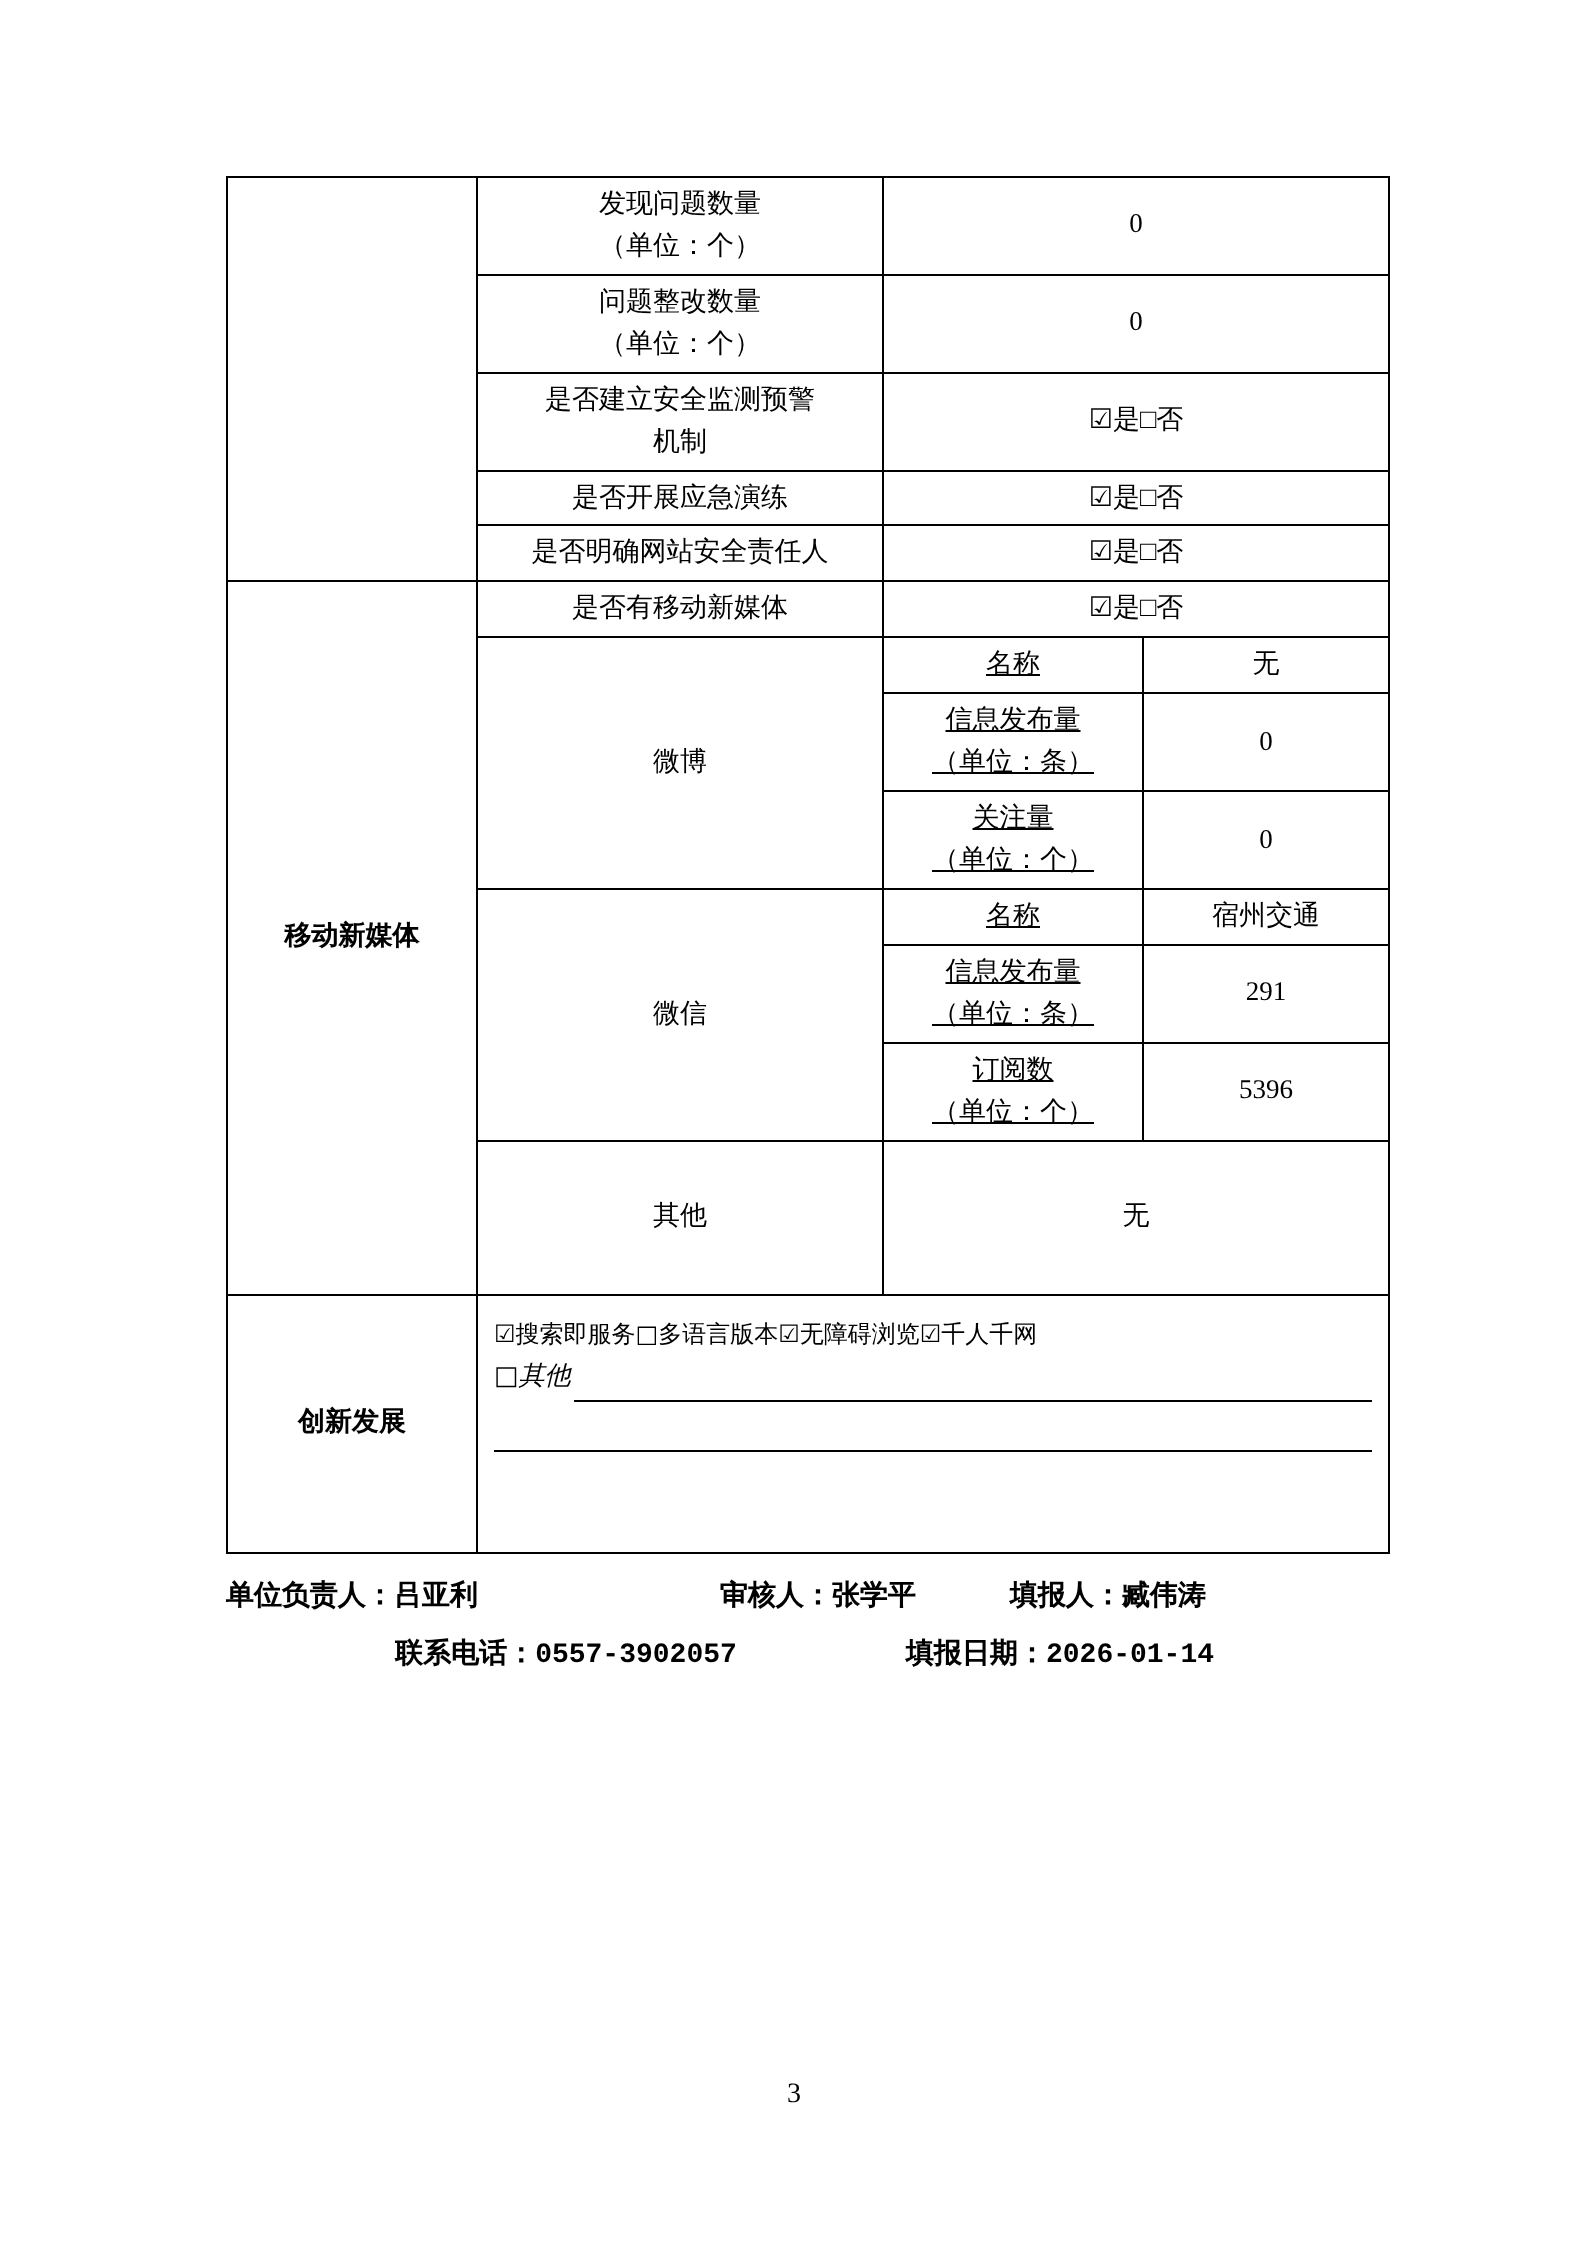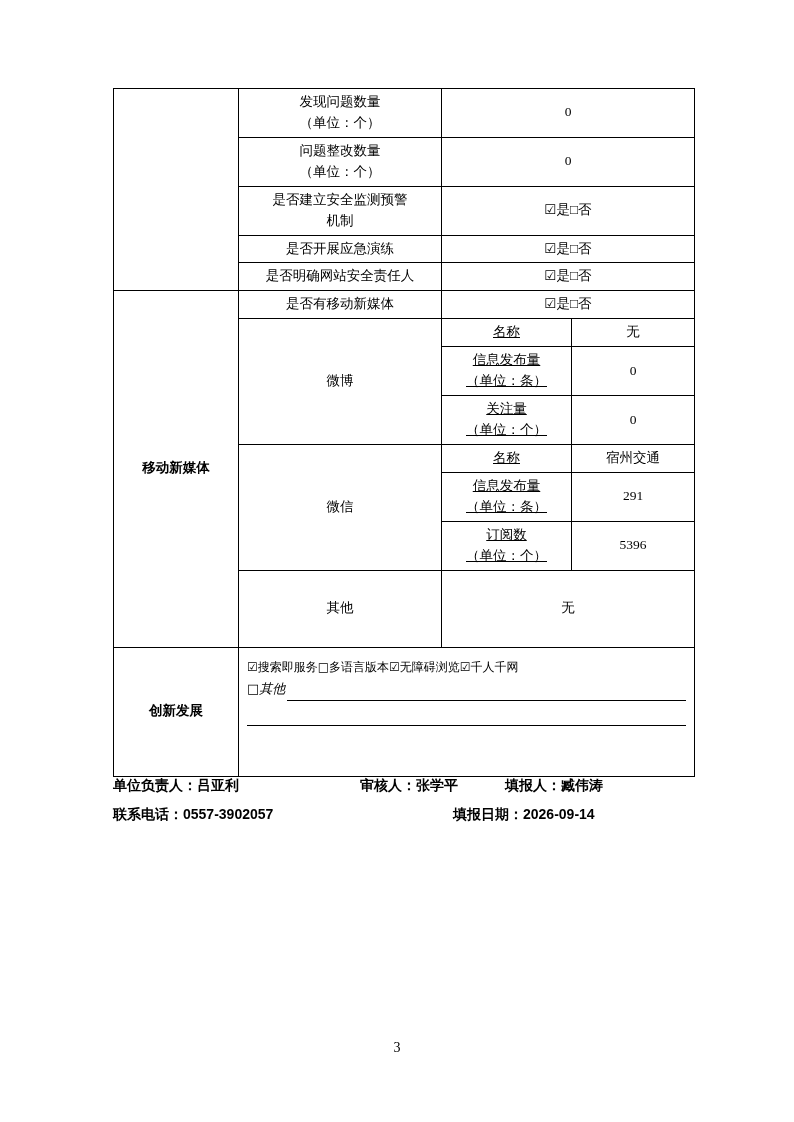--- a/index.html
+++ b/index.html
@@ -69,34 +69,34 @@
     border-bottom: 1px solid #000;
     height: 15px;
     margin-left: 2px;
   }
   .innovation-line3 {
     margin-top: 9px;
     border-bottom: 1px solid #000;
     height: 15px;
   }
   .signoff {
-    margin-top: 0;
+    margin-top: 12px;
     width: 581px;
     font-size: 14px;
     font-weight: bold;
-    font-family: Liberation Sans, sans-serif;
+    font-family: Liberation Mono, monospace;
   }
   .signoff .row {
     display: flex;
     margin-bottom: 11px;
   }
   .signoff .row .item-a { width: 200px; }
   .signoff .row .item-b { width: 192px; text-align: center; }
   .signoff .row .item-c { width: 180px; }
-  .signoff .row2 .item-a { width: 340px; }
+  .signoff .row2 .item-a { width: 340px; text-align: center; }
   .page-number {
     position: absolute;
     top: 1040px;
     left: 0;
     width: 794px;
     text-align: center;
     font-size: 14px;
     font-family: "Liberation Serif", "DejaVu Serif", serif;
   }
   .label-vert {
@@ -222,18 +222,18 @@
   </table>
 
   <div class="signoff">
     <div class="row row1">
       <span class="item-a">单位负责人：吕亚利</span>
       <span class="item-b">审核人：张学平</span>
       <span class="item-c">填报人：臧伟涛</span>
     </div>
     <div class="row row2">
       <span class="item-a">联系电话：0557-3902057</span>
-      <span class="item-c">填报日期：2026-09-14</span>
+      <span class="item-c">填报日期：2026-01-14</span>
     </div>
   </div>
 
   <div class="page-number">3</div>
 </div>
 
 </body></html>

